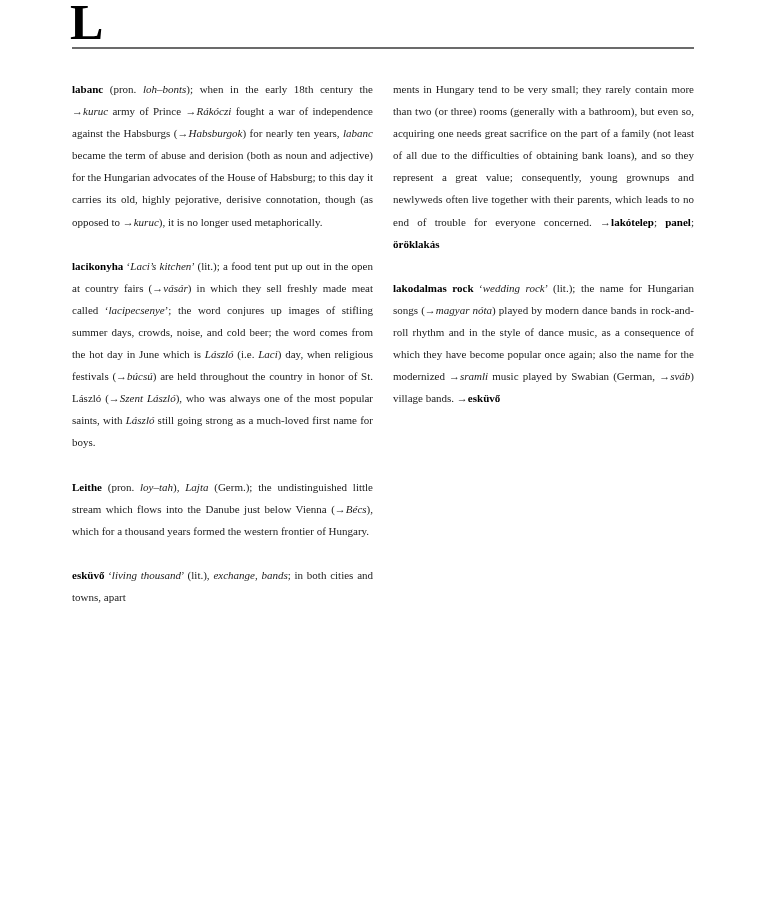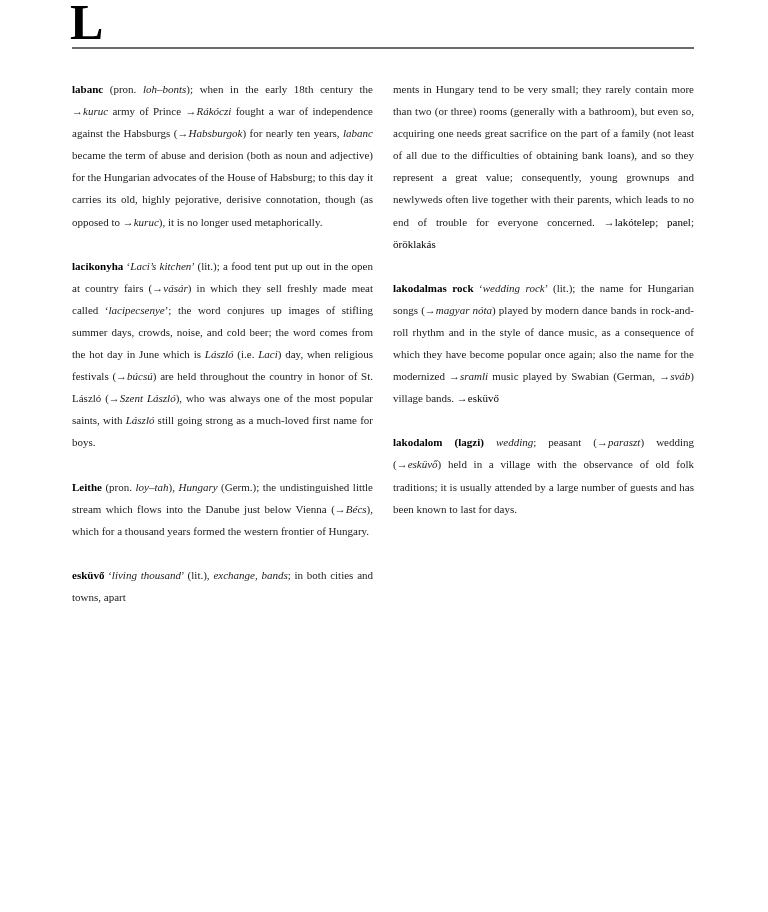--- a/index.html
+++ b/index.html
@@ -6,32 +6,31 @@
   body { width: 768px; height: 912px; position: relative; overflow: hidden;
          font-family: "Liberation Serif", "DejaVu Serif", serif; color: #1a1a1a; }
   .letter { position: absolute; left: 70px; top: -4px; font-size: 50px; font-weight: bold; line-height: 52px; color: #000; }
   .rule { position: absolute; left: 72px; top: 47px; width: 622px; height: 2px; background: #6b6b6b; }
   .col { position: absolute; top: 78px; width: 301px; font-size: 11px; line-height: 22.1px; text-align: justify; hyphens: manual; }
   .col.left { left: 72px; }
   .col.right { left: 393px; }
   .entry { margin: 0 0 22px 0; }
   .entry.cont { margin-top: 0; }
   .hw { font-weight: bold; color: #000; }
-  .xref-b { font-weight: normal; color: #000; }
+  .xref-b { font-weight: bold; color: #000; }
   i { font-style: italic; }
 </style>
 </head>
 <body>
 
 <div class="letter">L</div>
 <div class="rule"></div>
 
 <div class="col left" id="col-left">
     <p class="entry"><span class="hw">labanc</span> (pron. <i>loh–bonts</i>); when in the early 18th century the →<i>kuruc</i> army of Prince →<i>Rákóczi</i> fought a war of in­dependence against the Habsburgs (→<i>Habsburgok</i>) for nearly ten years, <i>la­banc</i> became the term of abuse and de­rision (both as noun and adjective) for the Hungarian advocates of the House of Habsburg; to this day it carries its old, highly pejorative, derisive conno­tation, though (as opposed to →<i>kuruc</i>), it is no longer used metaphorically.</p>
     <p class="entry"><span class="hw">lacikonyha</span> ‘<i>Laci’s kitchen</i>’ (lit.); a food tent put up out in the open at country fairs (→<i>vásár</i>) in which they sell freshly made meat called ‘<i>lacipecsenye</i>’; the word conjures up images of stifling summer days, crowds, noise, and cold beer; the word comes from the hot day in June which is <i>László</i> (i.e. <i>Laci</i>) day, when religious festivals (→<i>búcsú</i>) are held throughout the country in honor of St. László (→<i>Szent László</i>), who was al­ways one of the most popular saints, with <i>László</i> still going strong as a much-loved first name for boys.</p>
-    <p class="entry"><span class="hw">Leithe</span> (pron. <i>loy–tah</i>), <i>Hungary</i> (Germ.); the undistinguished little stream which flows into the Danube just below Vienna (→<i>Bécs</i>), which for a thousand years formed the western frontier of Hungary.</p>
+    <p class="entry"><span class="hw">Leithe</span> (pron. <i>loy–tah</i>), <i>Lajta</i> (Germ.); the undistinguished little stream which flows into the Danube just below Vienna (→<i>Bécs</i>), which for a thousand years formed the western frontier of Hungary.</p>
     <p class="entry"><span class="hw">esküvő</span> ‘<i>living thousand</i>’ (lit.), <i>exchange</i>, <i>bands</i>; in both cities and towns, apart­</p>
   </div>
 <div class="col right" id="col-right">
     <p class="entry cont">ments in Hungary tend to be very small; they rarely contain more than two (or three) rooms (generally with a bath­room), but even so, acquiring one needs great sacrifice on the part of a family (not least of all due to the difficulties of obtaining bank loans), and so they represent a great value; consequently, young grownups and newlyweds often live together with their parents, which leads to no end of trouble for every­one concerned. →<span class="xref-b">lakótelep</span>; <span class="xref-b">panel</span>; <span class="xref-b">öröklakás</span></p>
     <p class="entry"><span class="hw">lakodalmas rock</span> ‘<i>wedding rock</i>’ (lit.); the name for Hungarian songs (→<i>ma­gyar nóta</i>) played by modern dance bands in rock-and-roll rhythm and in the style of dance music, as a conse­quence of which they have become pop­ular once again; also the name for the modernized →<i>sramli</i> music played by Swabian (German, →<i>sváb</i>) village bands. →<span class="xref-b">esküvő</span></p>
-    <p class="entry"><span class="hw">lakodalom (lagzi)</span> <i>wedding</i>; peasant (→<i>paraszt</i>) wedding (→<i>esküvő</i>) held in a village with the observance of old folk traditions; it is usually attended by a large number of guests and has been known to last for days.</p>
   </div>
 
 </body></html>

